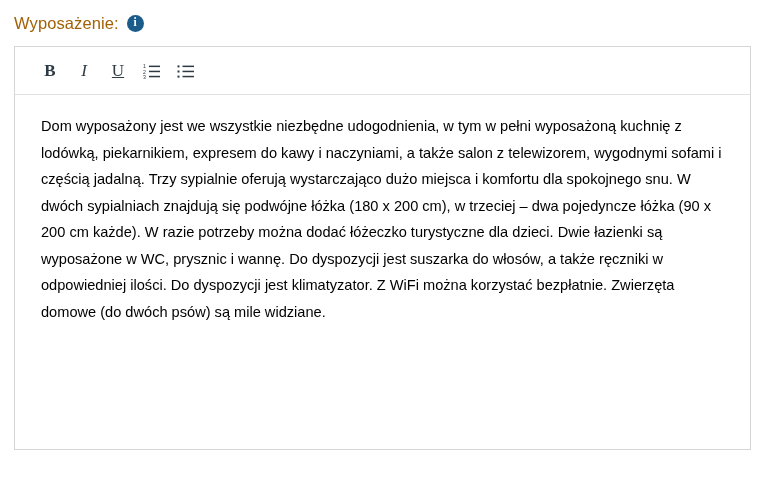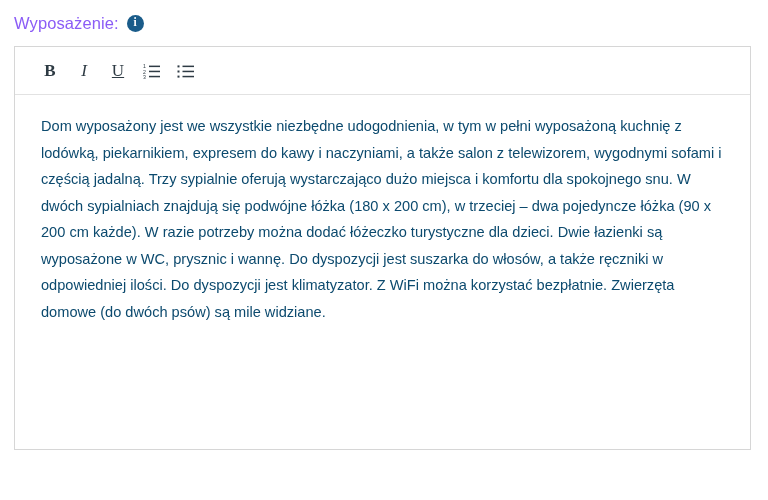--- a/index.html
+++ b/index.html
@@ -27,21 +27,21 @@
   .field-label-row {
     display: flex;
     align-items: center;
     gap: 8px;
     padding: 14px 0 0 14px;
     height: 32px;
     box-sizing: border-box;
   }
   .field-label {
     font-size: 16.5px;
-    color: #8b5cf6;
+    color: #a16207;
     letter-spacing: 0.1px;
   }
   .info-icon {
     display: inline-flex;
     align-items: center;
     justify-content: center;
     width: 17px;
     height: 17px;
     border-radius: 50%;
     background: #1a5c8a;
@@ -102,21 +102,21 @@
   
   .editor-body {
     flex: 1 1 auto;
     padding: 18px 24px 10px 26px;
     overflow: hidden;
   }
   .editor-text {
     margin: 0;
     font-size: 14.6px;
     line-height: 26.5px;
-    color: #0c4a6e;
+    color: #000000;
     text-align: left;
     white-space: pre-wrap;
     word-wrap: break-word;
   }
 </style>
 </head>
 <body>
 
 <div class="page">
 

